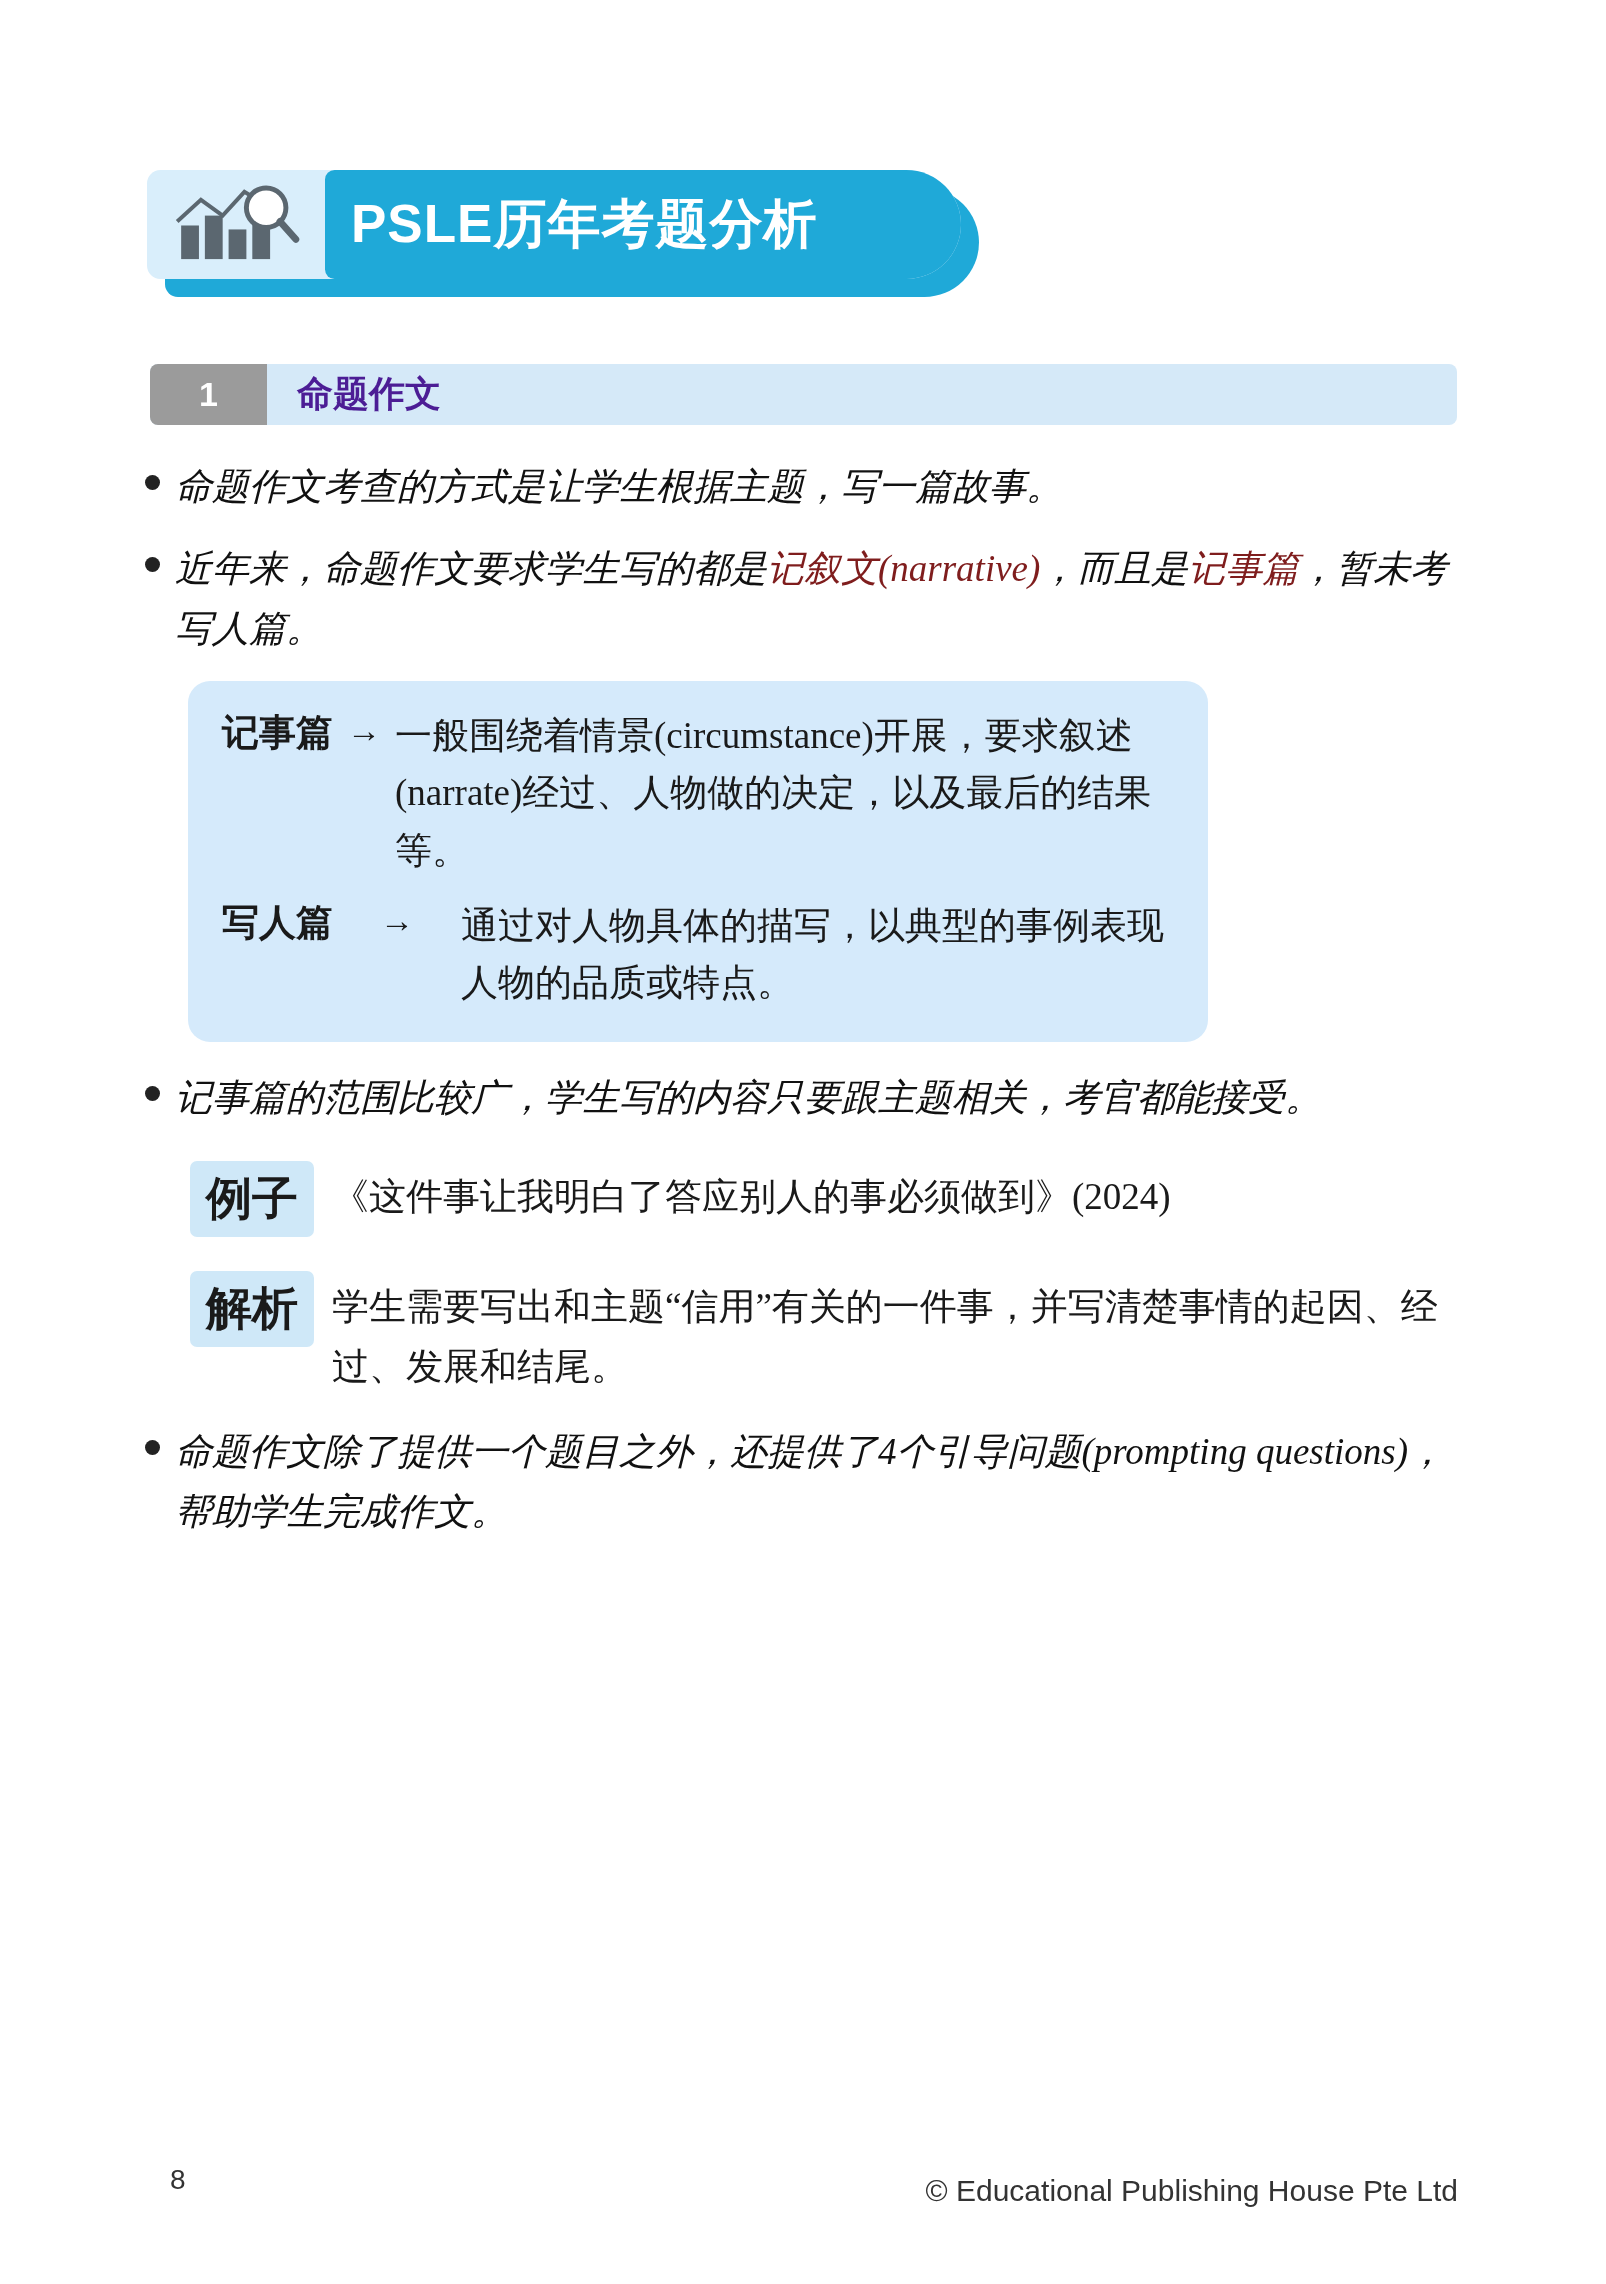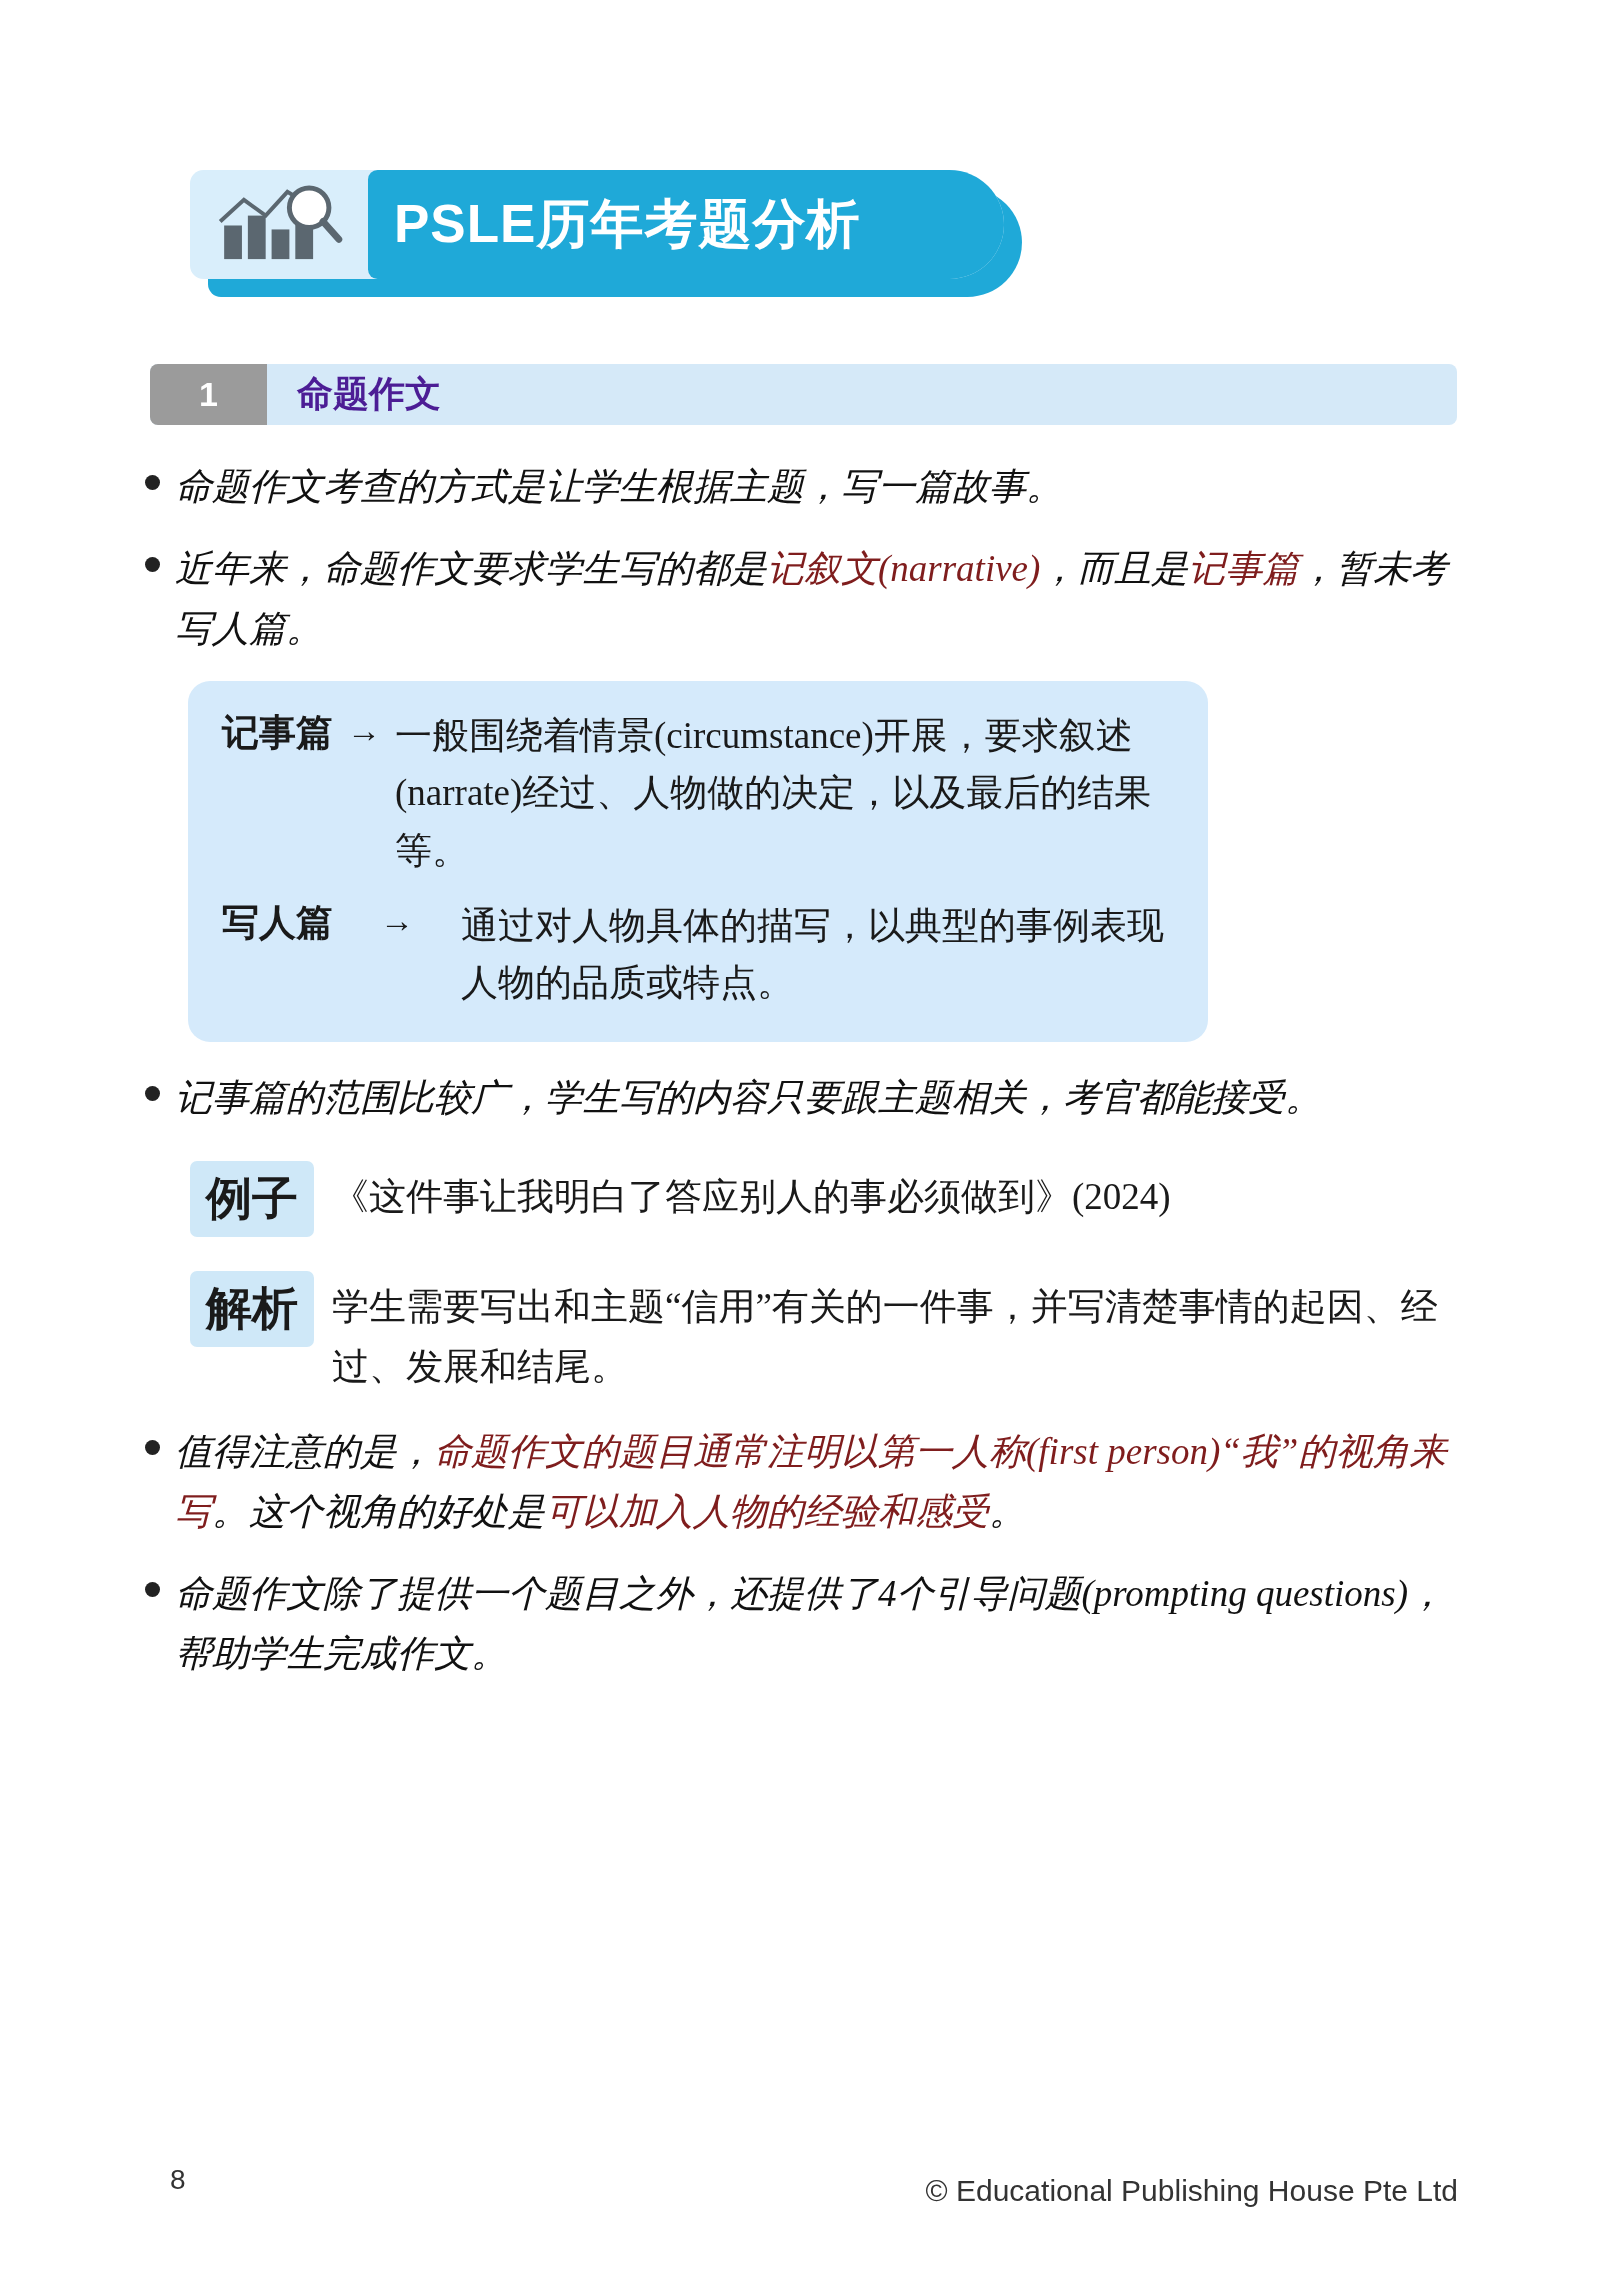--- a/index.html
+++ b/index.html
@@ -21,21 +21,20 @@
     padding: 0;
   }
 
   
   .banner {
     position: absolute;
     left: 147px;
     top: 170px;
     width: 832px;
     height: 127px;
-    margin-left: 43px;
   }
   .banner-shadow {
     position: absolute;
     left: 18px;
     top: 18px;
     width: 814px;
     height: 109px;
     background: #1fa9d8;
     border-radius: 14px 59px 59px 14px;
   }
@@ -301,28 +300,20 @@
     <div class="tag-row">
       <div class="tag">例子</div>
       <div class="tag-text">《这件事让我明白了答应别人的事必须做到》(2024)</div>
     </div>
 
     <div class="tag-row">
       <div class="tag">解析</div>
       <div class="tag-text">学生需要写出和主题“信用”有关的一件事，并写清楚事情的起因、经过、发展和结尾。</div>
     </div>
 
-    <div class="bullet-row">
-      <div class="bullet-dot">
-          <span></span>
-        </div>
-      <div class="bullet-text">
-        <span>值得注意的是，</span><span class="blue">命题作文的题目通常注明以第一人称(first person)“我”的视角来写</span><span>。这个视角的好处是</span><span class="blue">可以加入人物的经验和感受</span><span>。</span>
-      </div>
-    </div>
 
     <div class="bullet-row">
       <div class="bullet-dot">
           <span></span>
         </div>
       <div class="bullet-text">命题作文除了提供一个题目之外，还提供了4个引导问题(prompting questions)，帮助学生完成作文。</div>
     </div>
 
   </div>
 

